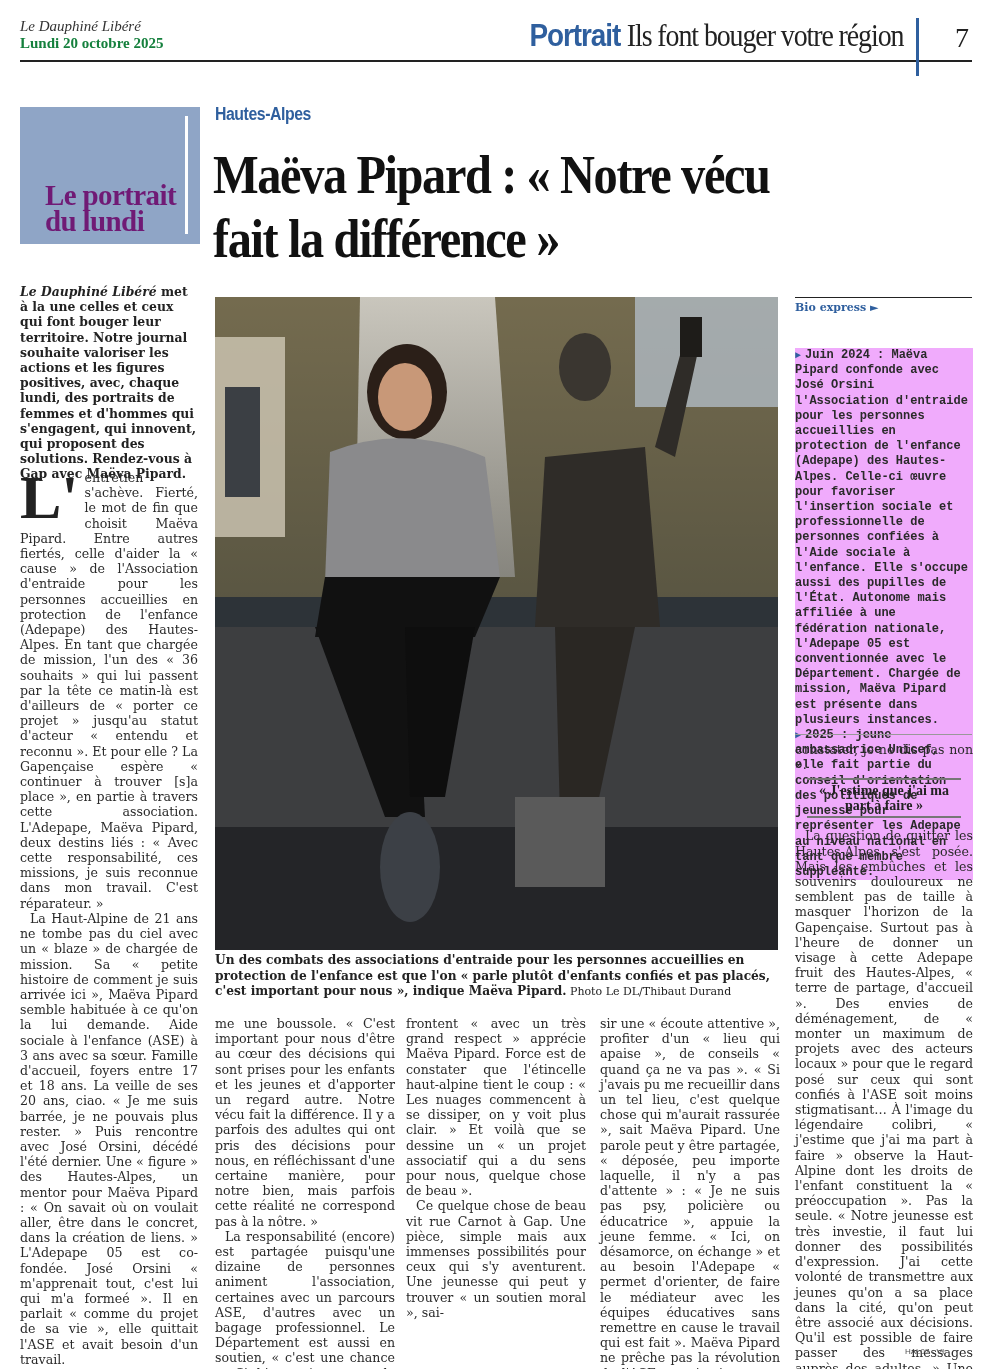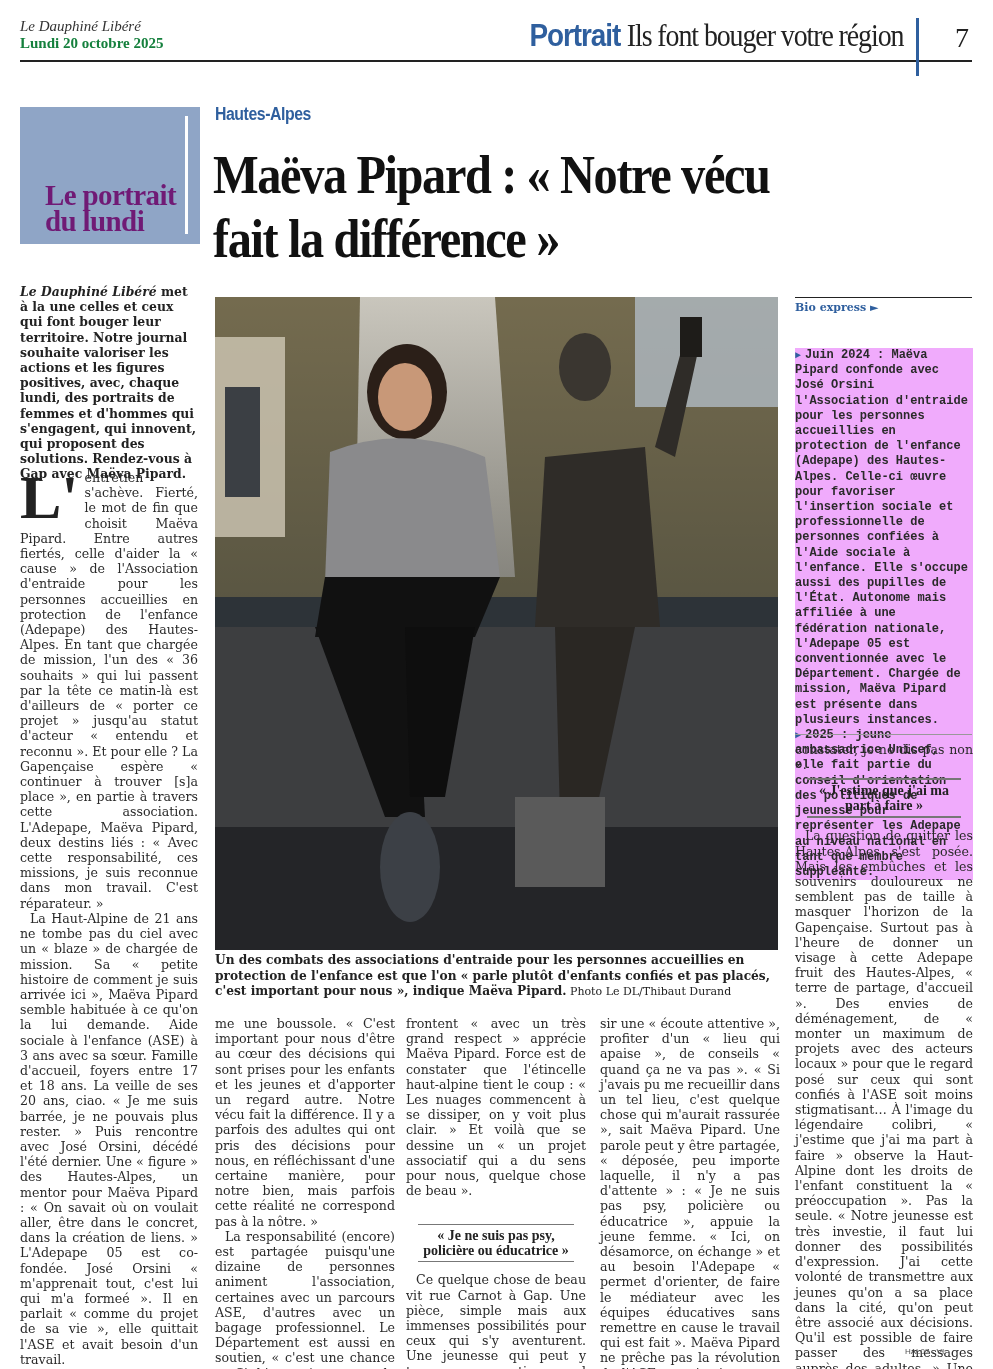--- a/index.html
+++ b/index.html
@@ -132,21 +132,20 @@
   <span>Un des combats des associations d'entraide pour les personnes accueillies en protection de l'enfance est que l'on « parle plutôt d'enfants confiés et pas placés, c'est important pour nous », indique Maëva Pipard.</span><span class="credit"> Photo Le DL/Thibaut Durand</span>
 </div>
 
 <div class="col" style="left:215px; top:1016px; width:180px;">
   <p class="noindent">me une boussole. « C'est important pour nous d'être au cœur des décisions qui sont prises pour les enfants et les jeunes et d'apporter un regard autre. Notre vécu fait la différence. Il y a parfois des adultes qui ont pris des décisions pour nous, en réfléchissant d'une certaine manière, pour notre bien, mais parfois cette réalité ne correspond pas à la nôtre. »</p>
   <p>La responsabilité (encore) est partagée puisqu'une dizaine de personnes animent l'association, certaines avec un parcours ASE, d'autres avec un bagage professionnel. Le Département est aussi en soutien, « c'est une chance ». Si bien qu'au cœur de l'Adepape, les regards se con-</p>
 </div>
 
 <div class="col" style="left:406px; top:1016px; width:180px;">
   <p class="noindent">frontent « avec un très grand respect » apprécie Maëva Pipard. Force est de constater que l'étincelle haut-alpine tient le coup : « Les nuages commencent à se dissiper, on y voit plus clair. » Et voilà que se dessine un « un projet associatif qui a du sens pour nous, quelque chose de beau ».</p>
-  <div class="subhead-box" style="border-width:1px;">« Je ne suis pas psy, policière ou éducatrice »</div>
   <p>Ce quelque chose de beau vit rue Carnot à Gap. Une pièce, simple mais aux immenses possibilités pour ceux qui s'y aventurent. Une jeunesse qui peut y trouver « un soutien moral », sai-</p>
 </div>
 
 <div class="col" style="left:600px; top:1016px; width:180px;">
   <p class="noindent">sir une « écoute attentive », profiter d'un « lieu qui apaise », de conseils « quand ça ne va pas ». « Si j'avais pu me recueillir dans un tel lieu, c'est quelque chose qui m'aurait rassurée », sait Maëva Pipard. Une parole peut y être partagée, « déposée, peu importe laquelle, il n'y a pas d'attente » : « Je ne suis pas psy, policière ou éducatrice », appuie la jeune femme. « Ici, on désamorce, on échange » et au besoin l'Adepape « permet d'orienter, de faire le médiateur avec les équipes éducatives sans remettre en cause le travail qui est fait ». Maëva Pipard ne prêche pas la révolution de l'ASE « mais si on peut travailler dans l'optique d'améliorer les</p>
 </div>
 
 <div class="bio-rule"></div>
 <div class="bio-title">Bio express ►</div>
 <div class="bio-body">

